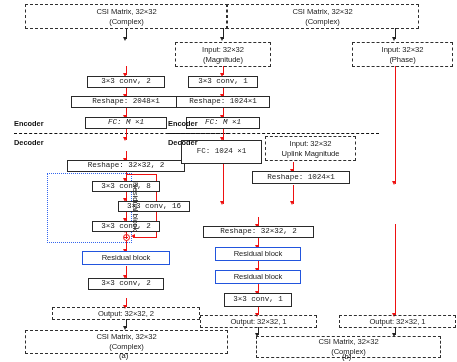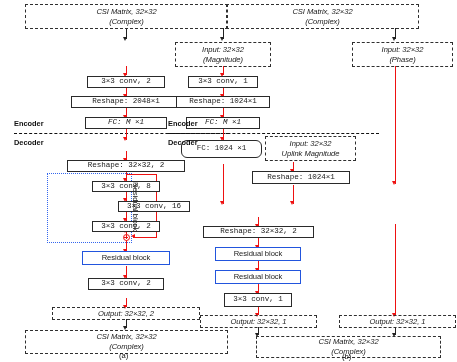--- a/index.html
+++ b/index.html
@@ -30,21 +30,21 @@
     text-align: center;
     color: #1a1a1a;
     font-size: 7.6px;
     line-height: 1.28;
     letter-spacing: -0.05px;
     background: #ffffff;
     z-index: 5;
   }
   .node .ln { display: block; white-space: nowrap; }
   .solid   { border: 1px solid #3a3a3a; font-family: Liberation Mono, monospace; }
-  .dashed  { border: 1px dashed #2f2f2f; background: transparent; font-style: italic; }
+  .dashed  { border: 1px dashed #2f2f2f; background: transparent; }
   .blue    { border: 1px solid #2255dd; }
   .thick   { border: 1.2px solid #2a2a2a; }
 
   
   .lbl {
     position: absolute;
     font-size: 7.4px;
     color: #111111;
     white-space: nowrap;
     font-weight: bold;
@@ -319,21 +319,21 @@
   </div>
 
   <div class="node solid thick" style="left:176px; top:96px; width:94px; height:12px;">
     <span class="ln">Reshape: 1024×1</span>
   </div>
 
   <div class="node solid thick" style="left:186px; top:117px; width:74px; height:12px;">
     <span class="ln italic">FC: M ×1</span>
   </div>
 
-  <div class="node solid thick" style="left:181px; top:140px; width:81px; height:18px;border-radius:6px;">
+  <div class="node solid thick" style="left:181px; top:140px; width:81px; height:24px;">
     <span class="ln">FC: 1024 ×1</span>
   </div>
 
   <div class="node dashed" style="left:265px; top:136px; width:91px; height:25px;">
     <span class="ln">Input: 32×32</span>
     <span class="ln">Uplink Magnitude</span>
   </div>
 
   <div class="node solid thick" style="left:252px; top:171px; width:98px; height:13px;">
     <span class="ln">Reshape: 1024×1</span>

